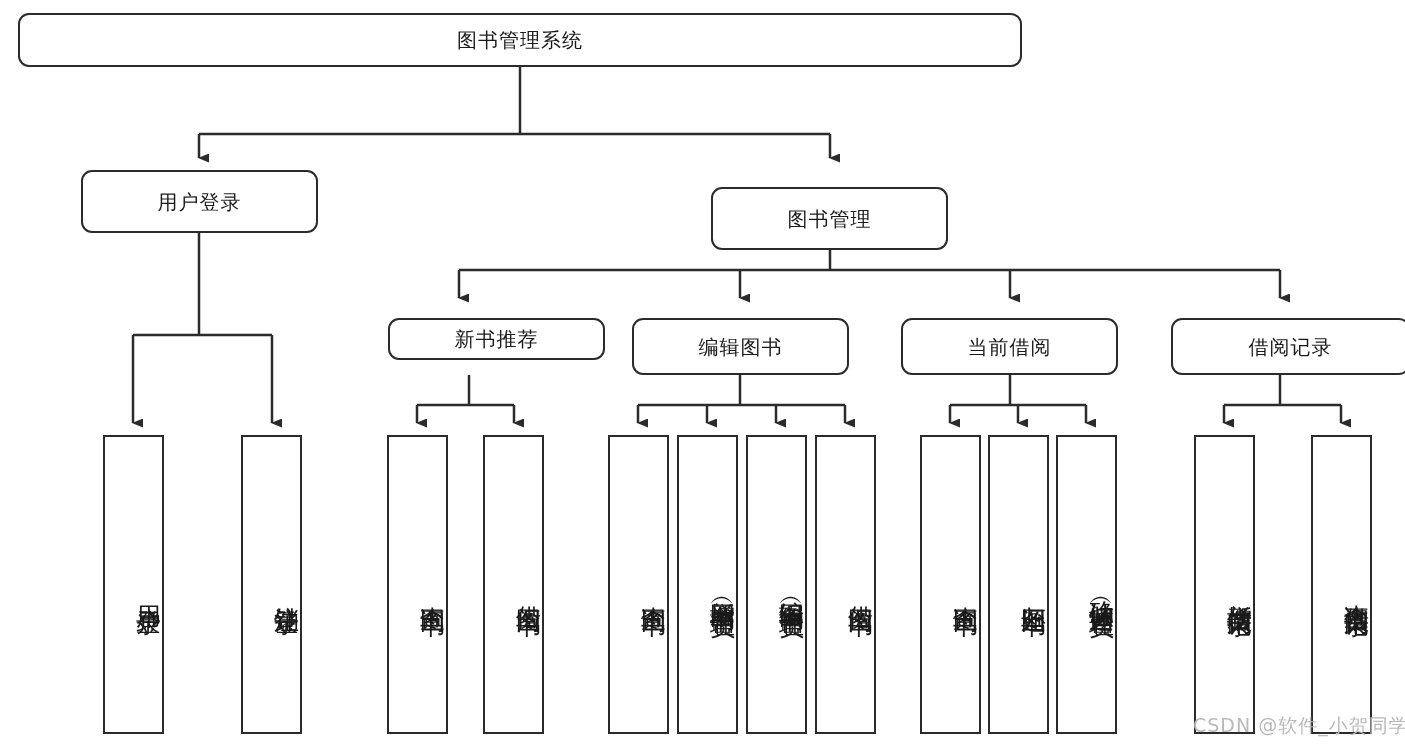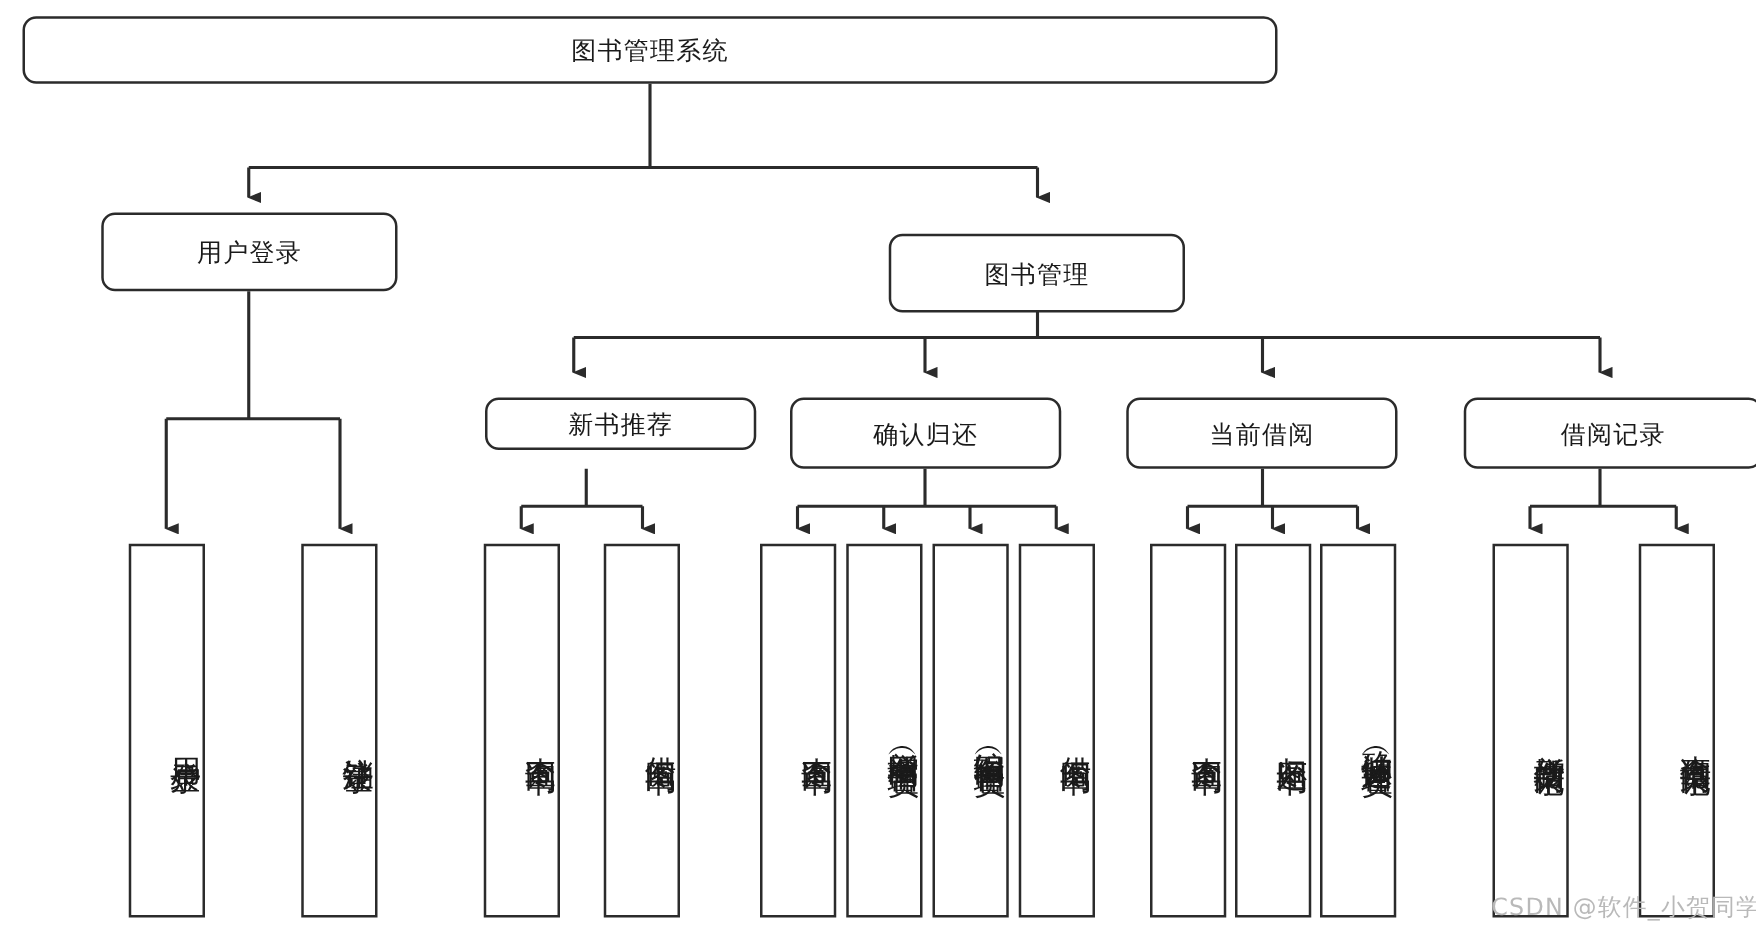--- a/index.html
+++ b/index.html
@@ -130,21 +130,21 @@
     <span>用户登录</span>
   </div>
   <div class="node horiz" style="left:711px; top:170px; width:237px; height:63px;margin-top:17px;">
     <span>图书管理</span>
   </div>
 
   <div class="node horiz" style="left:350px; top:318px; width:217px; height:42px;margin-left:38px;">
     <span>新书推荐</span>
   </div>
   <div class="node horiz" style="left:632px; top:318px; width:217px; height:57px;">
-    <span>确认归还</span>
+    <span>编辑图书</span>
   </div>
   <div class="node horiz" style="left:901px; top:318px; width:217px; height:57px;justify-content:center;">
     <span>当前借阅</span>
   </div>
   <div class="node horiz" style="left:1171px; top:318px; width:239px; height:57px;">
     <span>借阅记录</span>
   </div>
 
   <div class="node vert" style="left:103px; top:435px; width:61px; height:299px;">
     <span class="vlabel">用户登录</span>

